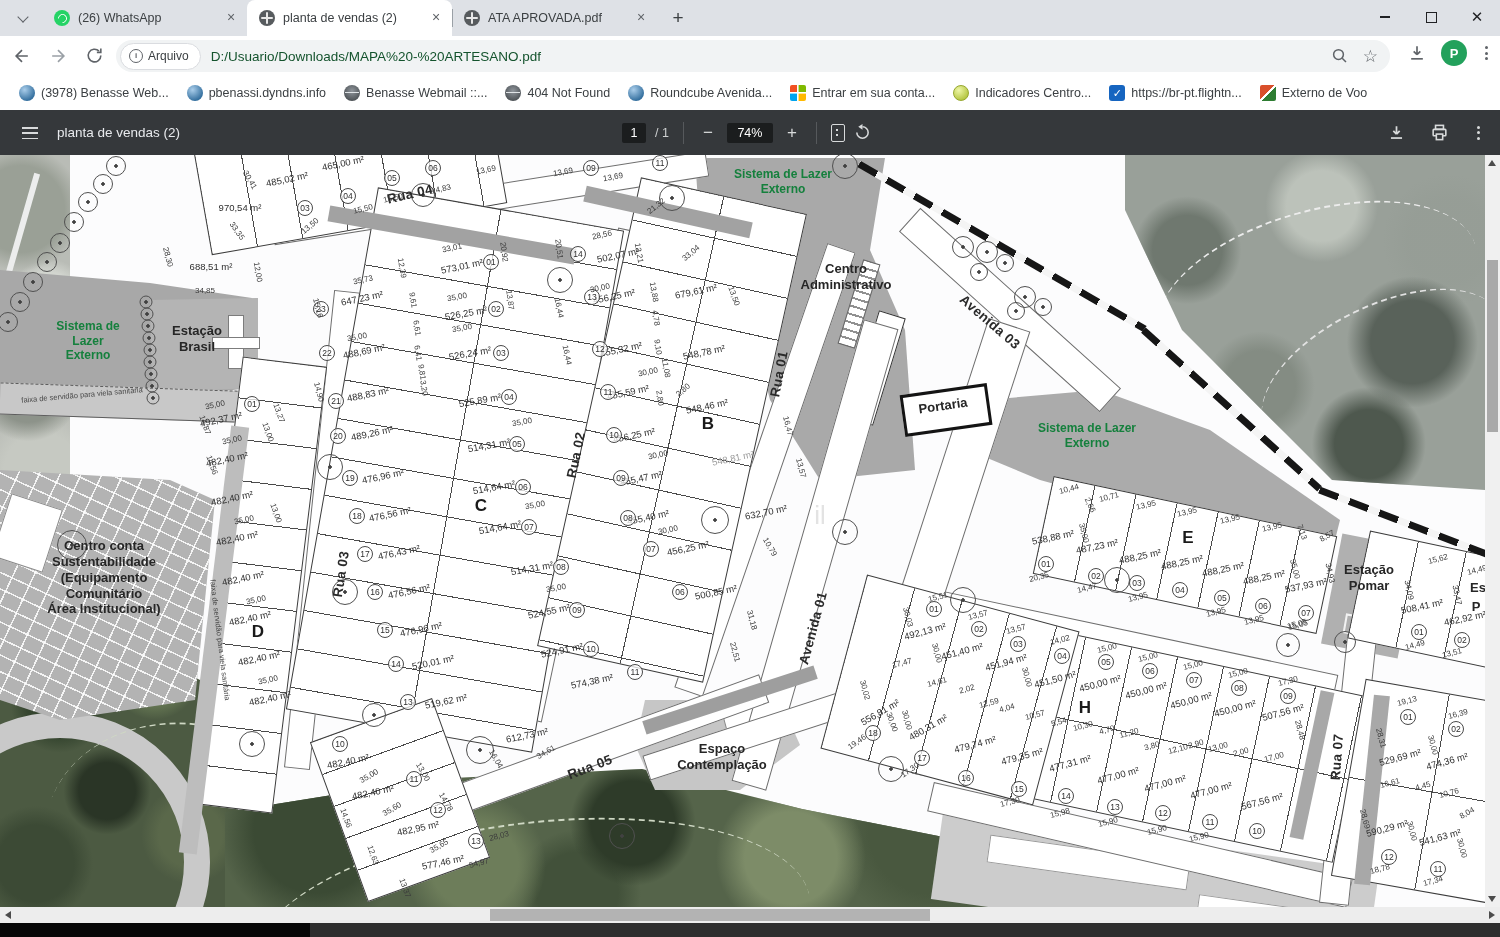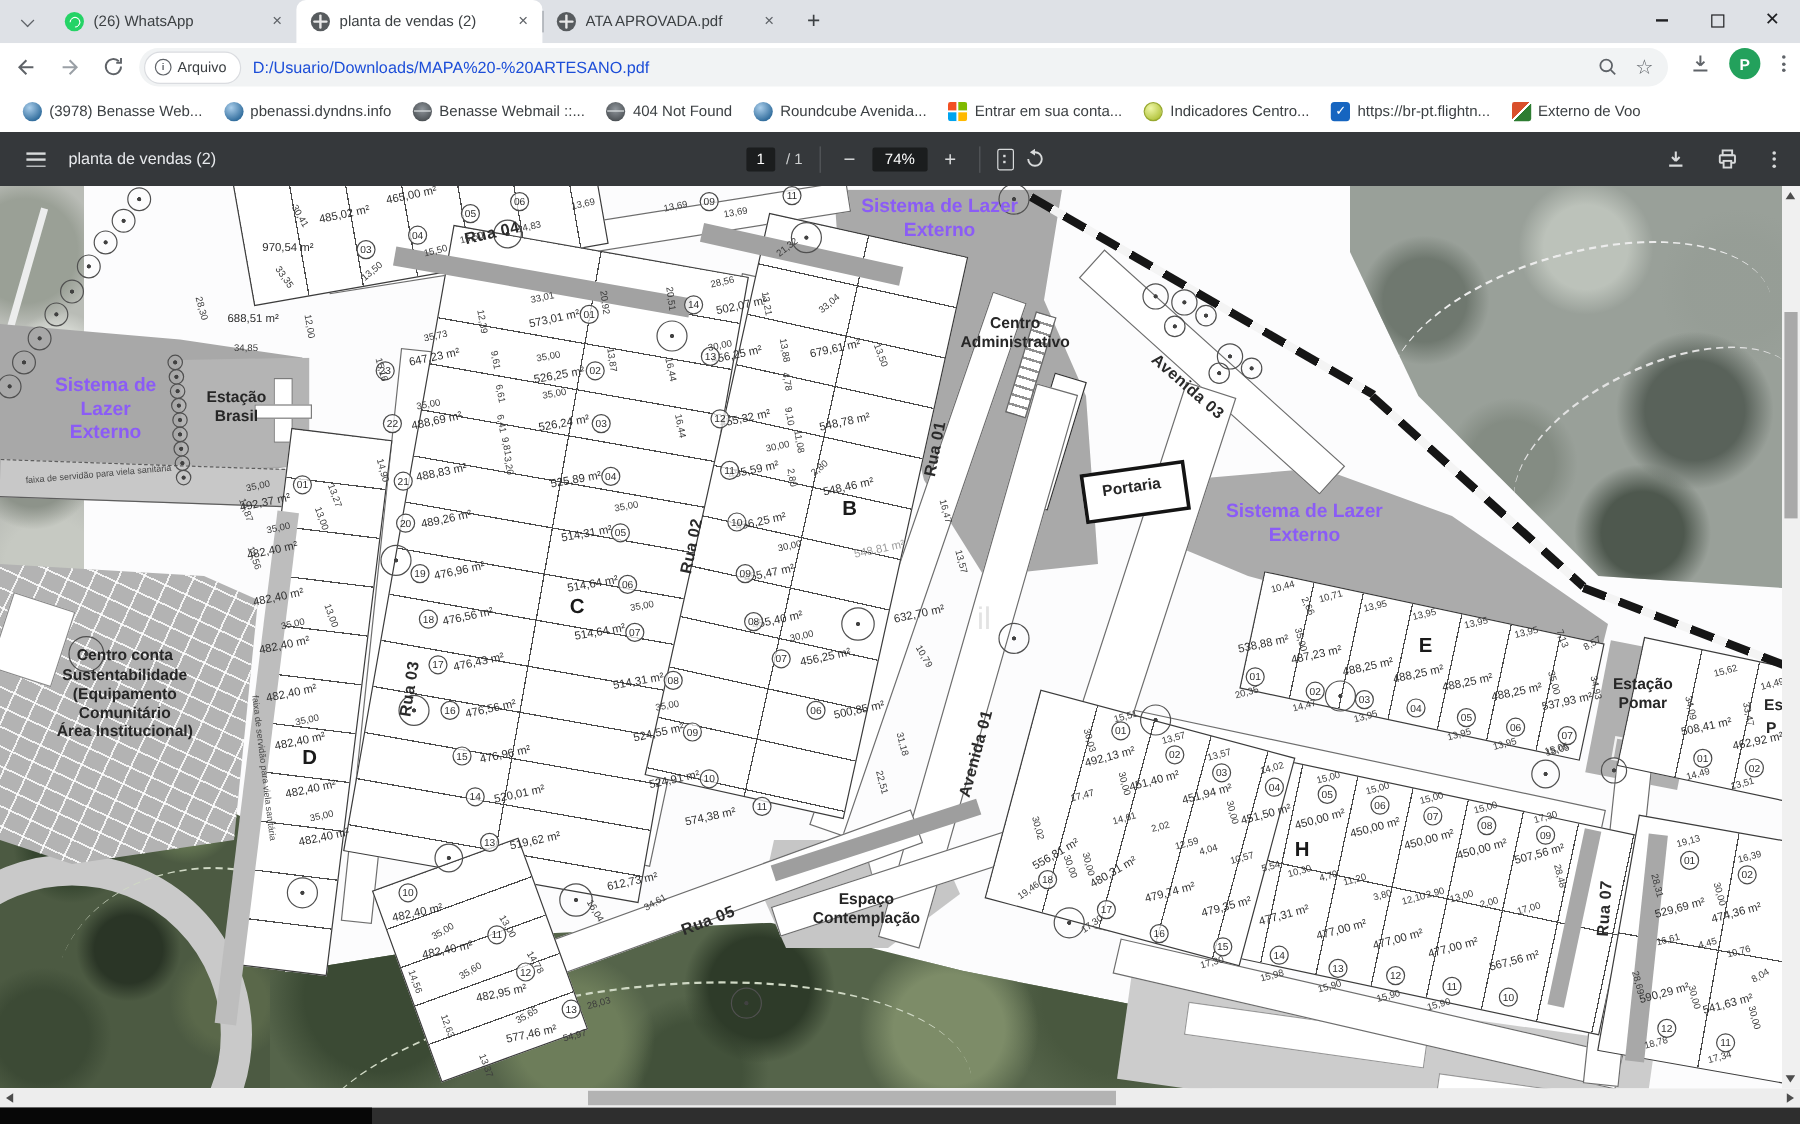--- a/index.html
+++ b/index.html
@@ -25,21 +25,21 @@
   .wincontrols{position:absolute;right:0;top:0;height:34px;display:flex;}
   .wc{width:46px;height:100%;display:flex;align-items:center;justify-content:center;}
   .wc-min{width:10px;height:1.4px;background:#202124;}
   .wc-max{width:9px;height:9px;border:1.4px solid #202124;}
   .wc-close{font-size:15px;color:#202124;line-height:10px;}
   .navbar{position:absolute;left:0;top:36px;width:1500px;height:39px;background:#fff;display:flex;align-items:center;}
   .nav-ic{width:28px;height:28px;margin-left:8px;display:flex;align-items:center;justify-content:center;border-radius:50%;}
   .omnibox{position:absolute;left:116px;top:4px;width:1274px;height:32px;background:#f1f3f4;border-radius:16px;display:flex;align-items:center;}
   .chip{display:flex;align-items:center;gap:5px;background:#fff;border:1px solid #dadce0;border-radius:14px;height:25px;padding:0 11px 0 8px;margin-left:4px;font-size:12px;color:#3c4043;}
   .info-ic{width:12px;height:12px;border:1.4px solid #5f6368;border-radius:50%;font-size:8px;line-height:12px;text-align:center;color:#5f6368;font-weight:bold;}
-  .url{margin-left:10px;font-size:13.5px;color:#1d4ed8;white-space:nowrap;}
+  .url{margin-left:10px;font-size:13.5px;color:#14532d;white-space:nowrap;}
   .omni-right{margin-left:auto;display:flex;align-items:center;gap:14px;margin-right:12px;}
   .star{font-size:17px;color:#5f6368;line-height:17px;}
   .nav-right{position:absolute;right:8px;top:4px;display:flex;align-items:center;gap:14px;}
   .avatar{width:26px;height:26px;border-radius:50%;background:#23a15c;color:#fff;font-size:13px;font-weight:bold;display:flex;align-items:center;justify-content:center;}
   .kebab{display:flex;flex-direction:column;gap:2.5px;padding:4px;}
   .kebab i{width:3px;height:3px;border-radius:50%;background:#5f6368;}
   .bookmarksbar{position:absolute;left:0;top:75px;width:1500px;height:35px;background:#fff;display:flex;align-items:center;padding-left:10px;box-sizing:border-box;}
   .bm{display:flex;align-items:center;gap:6px;font-size:12.5px;color:#3c4043;padding:3px 9px;border-radius:14px;white-space:nowrap;}
   .bm-ic{width:16px;height:16px;border-radius:50%;flex:0 0 16px;position:relative;}
   .ic-drop{background:radial-gradient(circle at 35% 30%,#a9cdea,#35709f 72%);}
@@ -74,21 +74,21 @@
   .rail{position:absolute;height:7px;background:repeating-linear-gradient(90deg,#161616 0 20px,#f4f4f4 20px 32px);z-index:6;}
   .arc{position:absolute;border-radius:50%;z-index:2;}
   .mi{position:absolute;transform:translate(-50%,-50%);white-space:pre-line;z-index:9;}
   .lot{font-size:9.5px;color:#2e2e2e;white-space:nowrap;}
   .lot-gray{color:#9c9c9c;}
   .dim{font-size:8px;color:#3c3c3c;white-space:nowrap;}
   .cnum{width:16px;height:16px;border:1px solid #4a4a4a;border-radius:50%;font-size:8.5px;line-height:15px;text-align:center;color:#2e2e2e;background:rgba(255,255,255,.75);box-sizing:border-box;}
   .block-letter{font-weight:bold;font-size:17px;color:#1a1a1a;}
   .street-label{font-weight:bold;font-size:13.5px;color:#2a2a2a;letter-spacing:.4px;white-space:nowrap;}
   .lm{text-align:center;line-height:1.22;}
-  .lm-white{color:#8b5cf6;font-weight:bold;font-size:16px;}
+  .lm-white{color:#15803d;font-weight:bold;font-size:12px;}
   .lm-dark{color:#262626;font-weight:bold;font-size:13px;}
   .lm-tiny{font-size:7.5px;color:#474747;white-space:nowrap;}
   .lm-wm{font-size:26px;color:#e3e3e3;}
   .tree{position:absolute;transform:translate(-50%,-50%);border:1.5px solid #505050;border-radius:50%;background:radial-gradient(circle,#414141 0 1.5px,transparent 2px);box-sizing:border-box;z-index:8;}
   
   .vscroll{position:absolute;right:0;top:155px;width:15px;height:752px;background:#f0f0f0;z-index:30;}
   .vthumb{position:absolute;left:2px;top:105px;width:11px;height:172px;background:#a9a9a9;}
   .tri-up{position:absolute;left:3px;top:5px;width:0;height:0;border-left:4.5px solid transparent;border-right:4.5px solid transparent;border-bottom:6px solid #4c4c4c;}
   .tri-down{position:absolute;left:3px;bottom:5px;width:0;height:0;border-left:4.5px solid transparent;border-right:4.5px solid transparent;border-top:6px solid #4c4c4c;}
   .hscroll{position:absolute;left:0;top:907px;width:1500px;height:16px;background:#ededed;z-index:30;}

